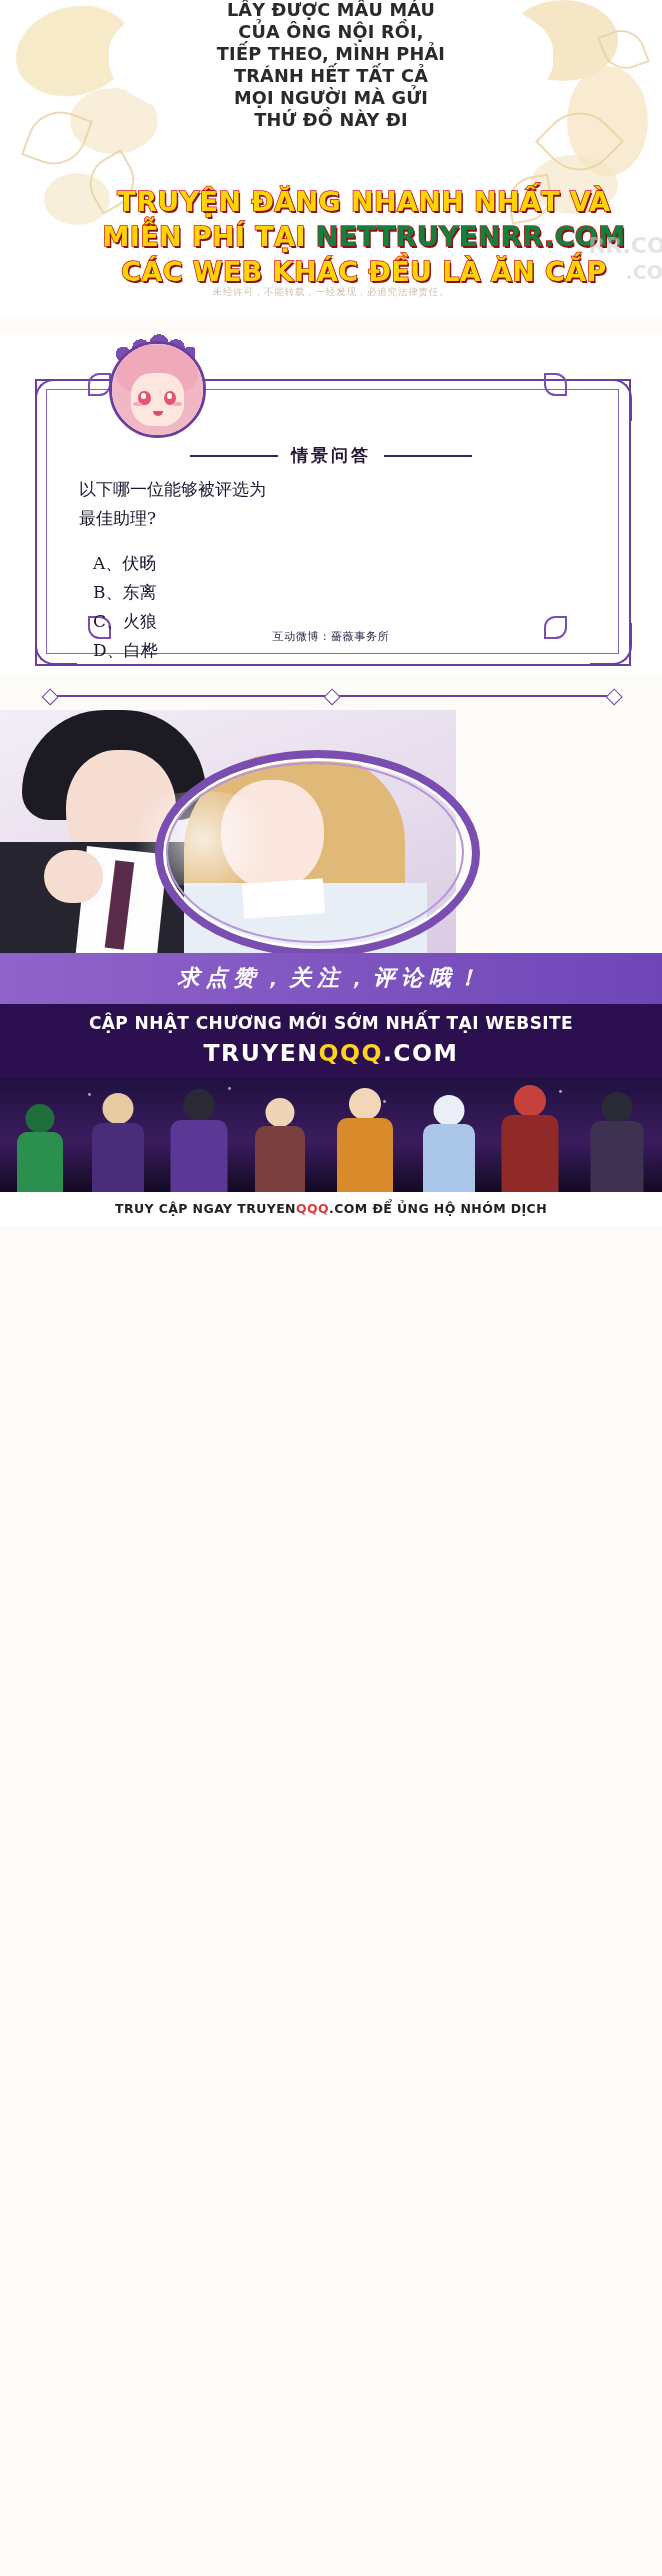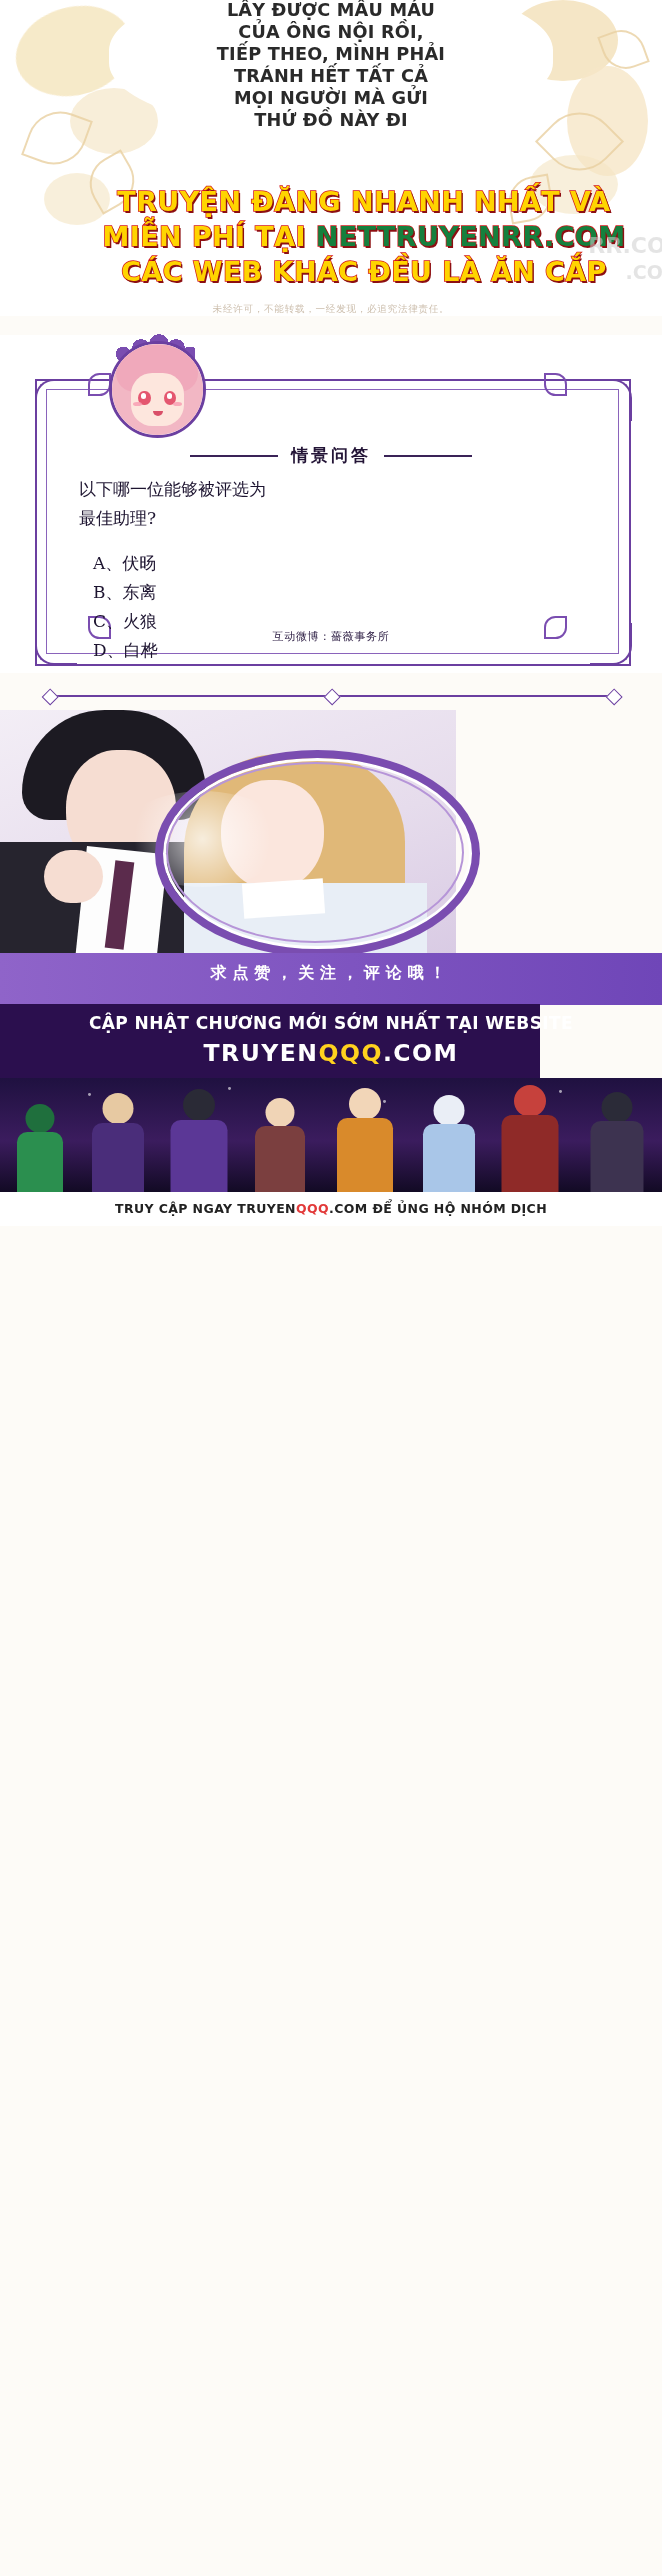--- a/index.html
+++ b/index.html
@@ -34,21 +34,21 @@
   .promo-line{position:relative;text-align:center;font-family:"DejaVu Sans",sans-serif;
       font-weight:700;font-size:27px;line-height:35px;letter-spacing:0.4px;
       color:#ffd400;-webkit-text-stroke:1.5px #d2181d;paint-order:stroke fill;
       text-shadow:1.5px 1.5px 0 #8d0f12;}
   .promo-line .red{color:#15803d;}
   .ghost{position:absolute;color:#cfcfcf;opacity:.55;font-weight:700;
       font-family:"DejaVu Sans",sans-serif;-webkit-text-stroke:0;text-shadow:none;}
   .g1{right:7.4px;top:49px;font-size:22px;}
   .g2{right:13.2px;top:77px;font-size:19px;}
 
-  .copyright{position:absolute;left:0;top:303px;width:662px;text-align:center;
+  .copyright{position:absolute;left:0;top:286px;width:662px;text-align:center;
       color:#cdbfae;font-size:9.6px;font-family:Liberation Mono, monospace;letter-spacing:0.7px;}
 
   
   .quiz-wrap{position:absolute;left:0;top:335px;width:662px;height:338px;background:#ffffff;}
   .frame-outer{position:absolute;left:35px;top:44px;width:592px;height:283px;
       border:2.2px solid #6b3fa0;}
   .frame-inner{position:absolute;left:46px;top:54px;width:571px;height:263px;
       border:0.7px solid #8a63bb;}
   .corner{position:absolute;width:40px;height:40px;border:2.2px solid #6b3fa0;}
   .c-tl{left:35px;top:44px;border-right:none;border-bottom:none;border-radius:19px 0 0 0;}
@@ -110,24 +110,24 @@
       background:radial-gradient(circle,rgba(255,255,255,.75),rgba(255,255,255,0) 70%);}
   .oval{position:absolute;left:155px;top:77px;width:309px;height:191px;border-radius:50%;
       border:8.8px solid #7a4db0;box-shadow:0 0 0 2.9px #ffffff inset;}
   .oval-inner{position:absolute;left:166px;top:89px;width:294px;height:177px;border-radius:50%;
       border:2.2px solid #b695d8;}
 
   
   .band{position:absolute;left:0;top:953px;width:662px;height:52px;
       background:linear-gradient(90deg,#8f64c9,#6f46b8);}
   .band .txt{position:absolute;left:0;top:10.3px;width:662px;text-align:center;
-      font-family:"DejaVu Sans",sans-serif;font-weight:700;font-size:16px;color:#ffffff;letter-spacing:5.9px;}
-
-  
-  .site{position:absolute;left:0;top:1004px;width:540px;height:74px;background:#2b0f4e;text-decoration:underline;}
+      font-family:"DejaVu Sans",sans-serif;font-weight:700;font-size:22px;color:#ffffff;letter-spacing:5.9px;font-style:italic;}
+
+  
+  .site{position:absolute;left:0;top:1004px;width:662px;height:74px;background:#2b0f4e;text-decoration:underline;}
   .site .l1t{position:absolute;left:0;top:8.8px;width:662px;text-align:center;
       font-family:"DejaVu Sans",sans-serif;font-weight:700;font-size:17px;color:#ffffff;letter-spacing:0.4px;}
   .site .l2t{position:absolute;left:0;top:35px;width:662px;text-align:center;
       font-family:"DejaVu Sans",sans-serif;font-weight:700;font-size:23.5px;letter-spacing:1.5px;color:#ffffff;}
   .site .l2t .q{color:#ffd21e;}
 
   
   .collage{position:absolute;left:0;top:1078px;width:662px;height:114px;overflow:hidden;
       background:linear-gradient(180deg,#1f1140,#3b1c5e 55%,#120a24);}
   .ch{position:absolute;bottom:0;}

